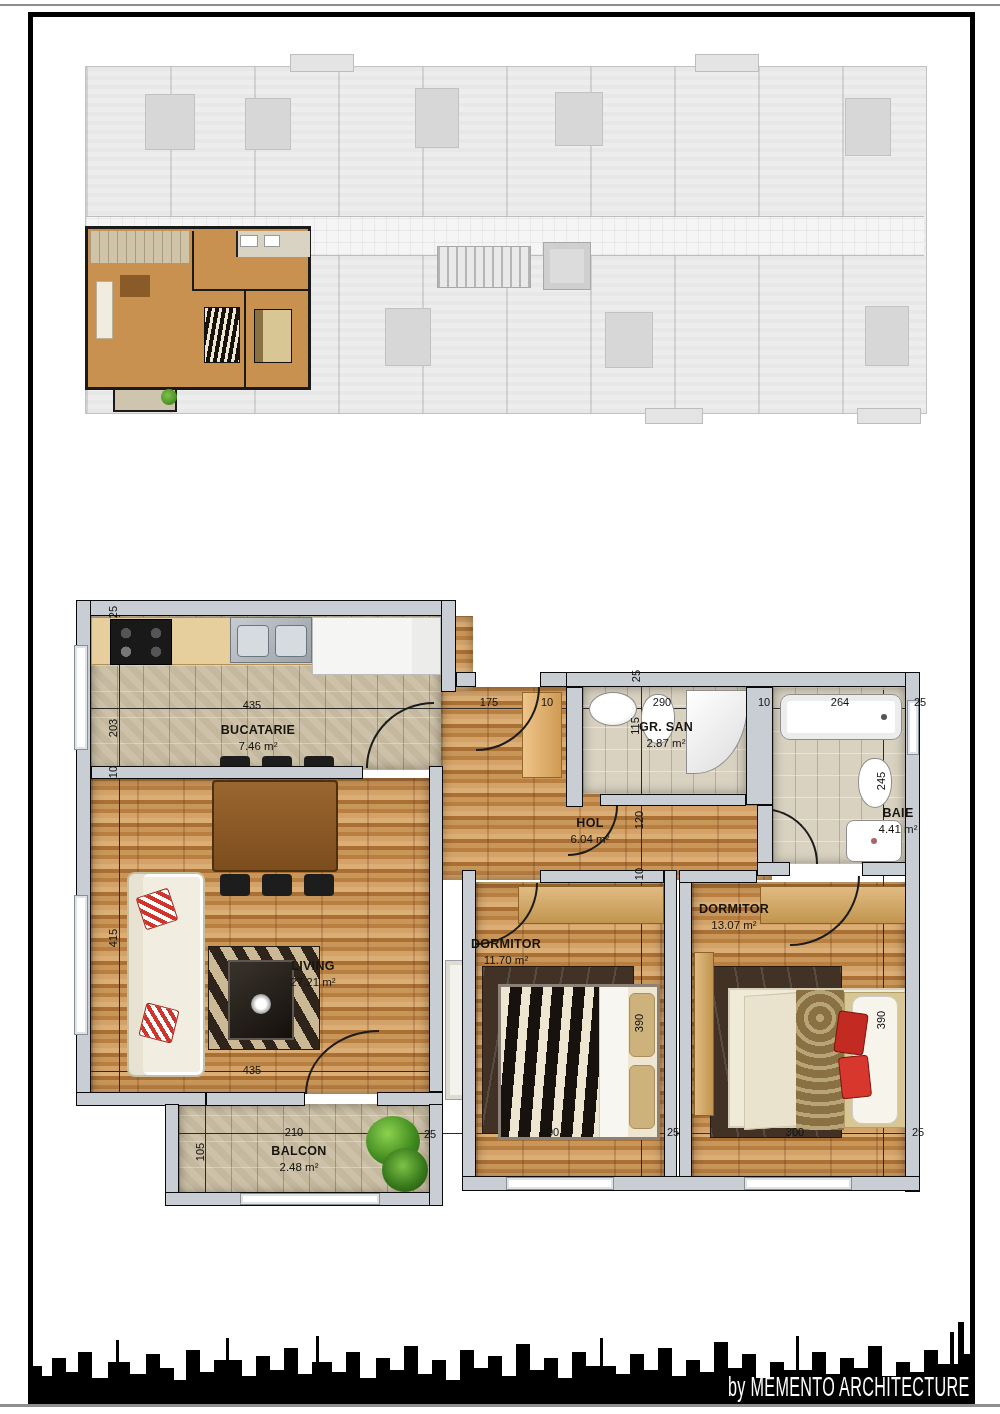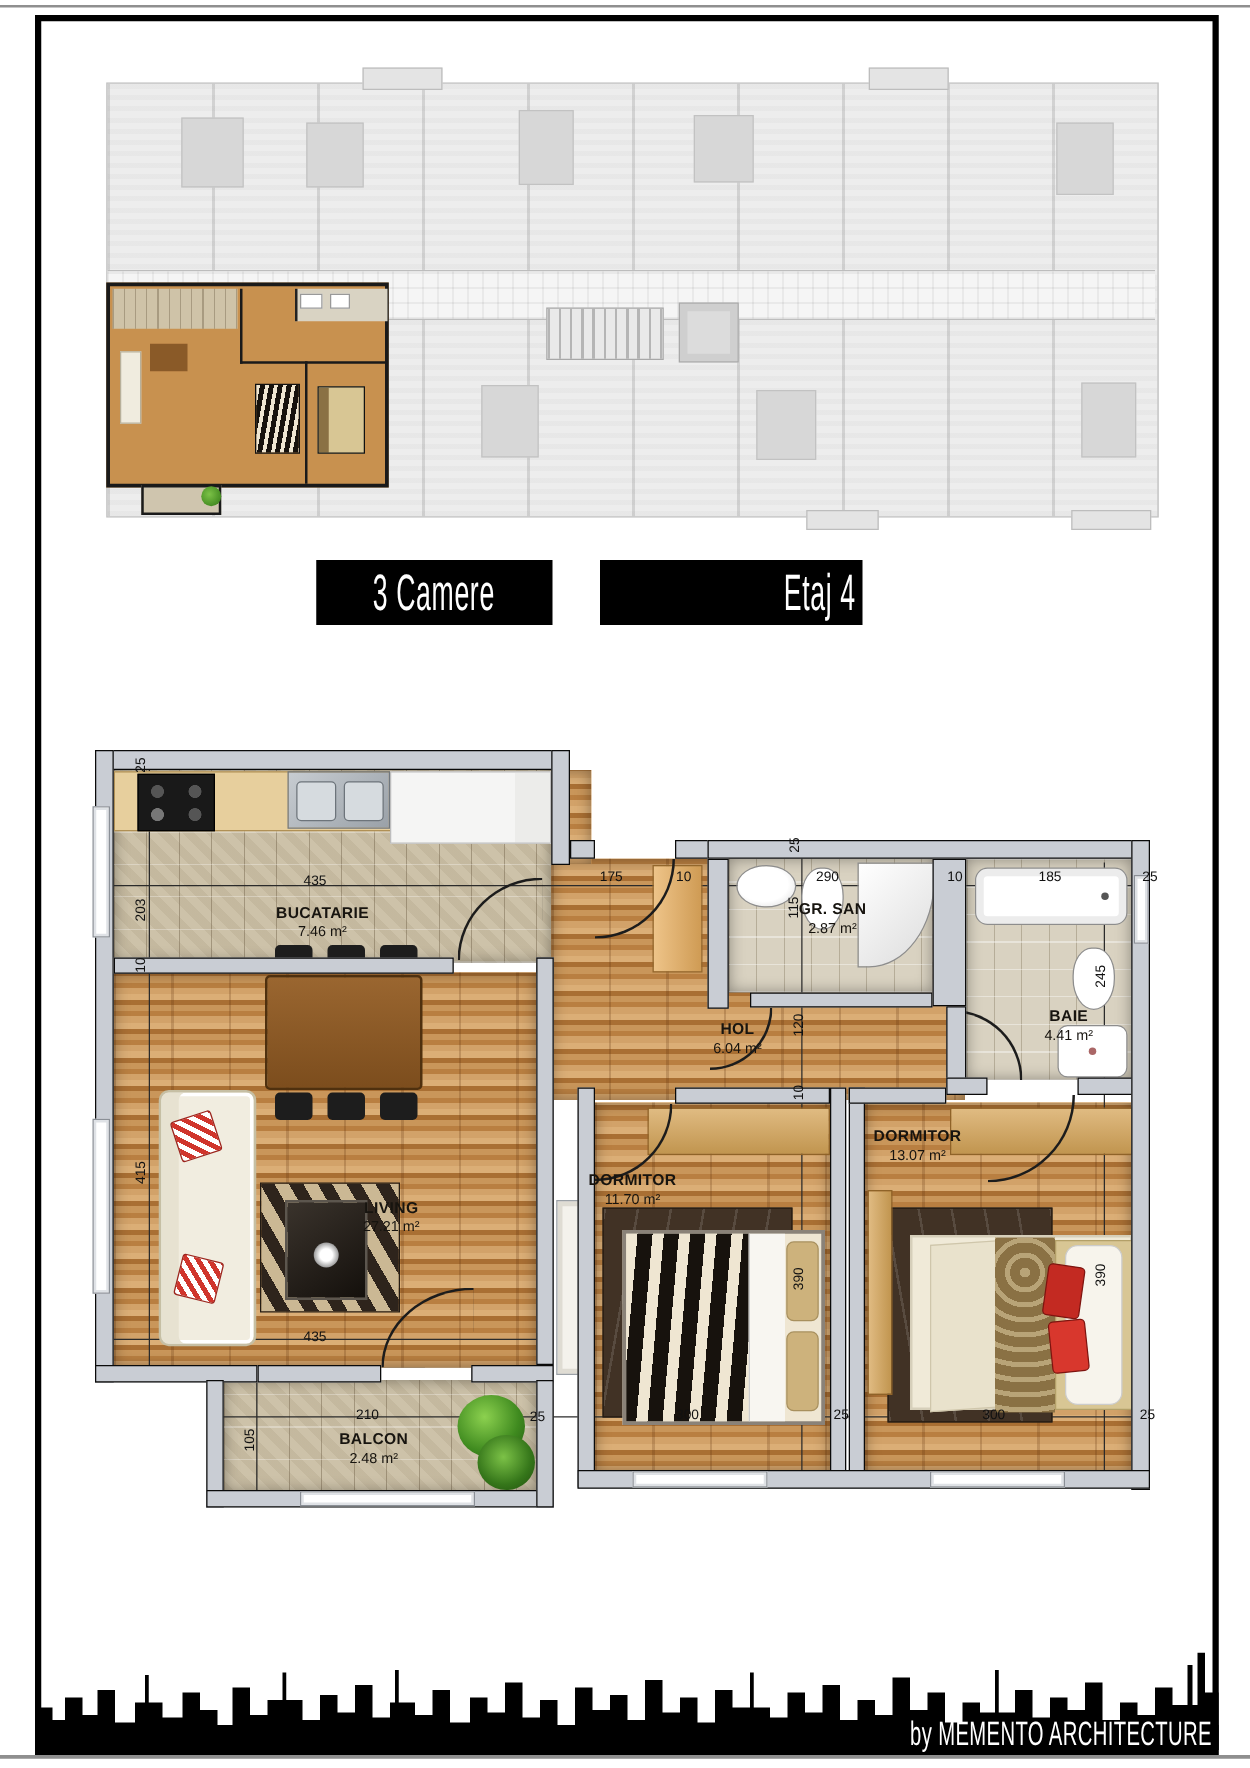--- a/index.html
+++ b/index.html
@@ -130,26 +130,20 @@
       <div class="wline" style="left:156px;top:60px;width:2px;height:98px;"></div>
       <div class="sofa"></div>
       <div class="tbl"></div>
       <div class="bed1"></div>
       <div class="bed2"></div>
     </div>
     <div class="hl-balc"></div>
     <div class="hl-plant"></div>
   </div>
 
-  <div class="hbox" style="left:253px;width:189px;">
-    <span>3 Camere</span>
-  </div>
-  <div class="hbox hb-right" style="left:480px;width:210px;">
-    <span>Etaj 4</span>
-  </div>
 
   <div>
 
     <div class="room tile" style="left:91px;top:615px;width:350px;height:155px;"></div>
     <div class="room wood" style="left:441px;top:687px;width:331px;height:193px;"></div>
     <div class="room wood" style="left:441px;top:616px;width:32px;height:75px;"></div>
     <div class="room btile" style="left:583px;top:687px;width:163px;height:107px;"></div>
     <div class="room btile" style="left:773px;top:687px;width:132px;height:177px;"></div>
     <div class="room wood" style="left:91px;top:778px;width:338px;height:316px;"></div>
     <div class="room wood" style="left:476px;top:882px;width:188px;height:296px;"></div>
@@ -279,21 +273,21 @@
           <div class="ra">7.46 m²</div>
         </div>
         <div class="rlabel" style="left: 590px; top: 831px;">
           <div class="rn">HOL</div>
           <div class="ra">6.04 m²</div>
         </div>
         <div class="rlabel" style="left: 666px; top: 735px;">
           <div class="rn">GR. SAN</div>
           <div class="ra">2.87 m²</div>
         </div>
-        <div class="rlabel" style="left: 855px; top: 821px;">
+        <div class="rlabel" style="left: 898px; top: 821px;">
           <div class="rn">BAIE</div>
           <div class="ra">4.41 m²</div>
         </div>
         <div class="rlabel" style="left: 313px; top: 974px;">
           <div class="rn">LIVING</div>
           <div class="ra">27.21 m²</div>
         </div>
         <div class="rlabel" style="left: 506px; top: 952px;">
           <div class="rn">DORMITOR</div>
           <div class="ra">11.70 m²</div>
@@ -311,21 +305,21 @@
         <span class="dim v" style="left: 113px; top: 612px;">25</span>
         <span class="dim v" style="left: 113px; top: 728px;">203</span>
         <span class="dim v" style="left: 113px; top: 772px;">10</span>
         <span class="dim" style="left: 252px; top: 705px;">435</span>
         <span class="dim" style="left: 489px; top: 702px;">175</span>
         <span class="dim" style="left: 547px; top: 702px;">10</span>
         <span class="dim v" style="left: 636px; top: 676px;">25</span>
         <span class="dim" style="left: 662px; top: 702px;">290</span>
         <span class="dim v" style="left: 635px; top: 726px;">115</span>
         <span class="dim" style="left: 764px; top: 702px;">10</span>
-        <span class="dim" style="left: 840px; top: 702px;">185</span>
+        <span class="dim" style="left: 840px; top: 702px;">264</span>
         <span class="dim" style="left: 920px; top: 702px;">25</span>
         <span class="dim v" style="left: 881px; top: 781px;">245</span>
         <span class="dim v" style="left: 639px; top: 820px;">120</span>
         <span class="dim v" style="left: 639px; top: 874px;">10</span>
         <span class="dim v" style="left: 113px; top: 938px;">415</span>
         <span class="dim" style="left: 252px; top: 1070px;">435</span>
         <span class="dim v" style="left: 639px; top: 1023px;">390</span>
         <span class="dim v" style="left: 881px; top: 1020px;">390</span>
         <span class="dim" style="left: 294px; top: 1132px;">210</span>
         <span class="dim v" style="left: 200px; top: 1152px;">105</span>

